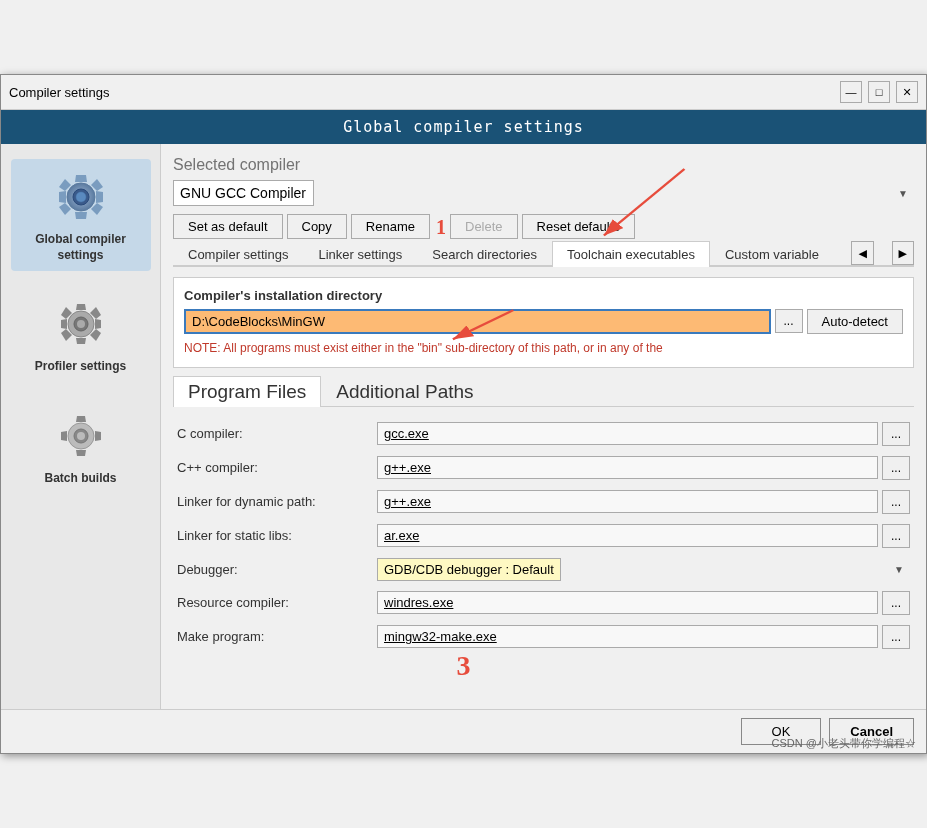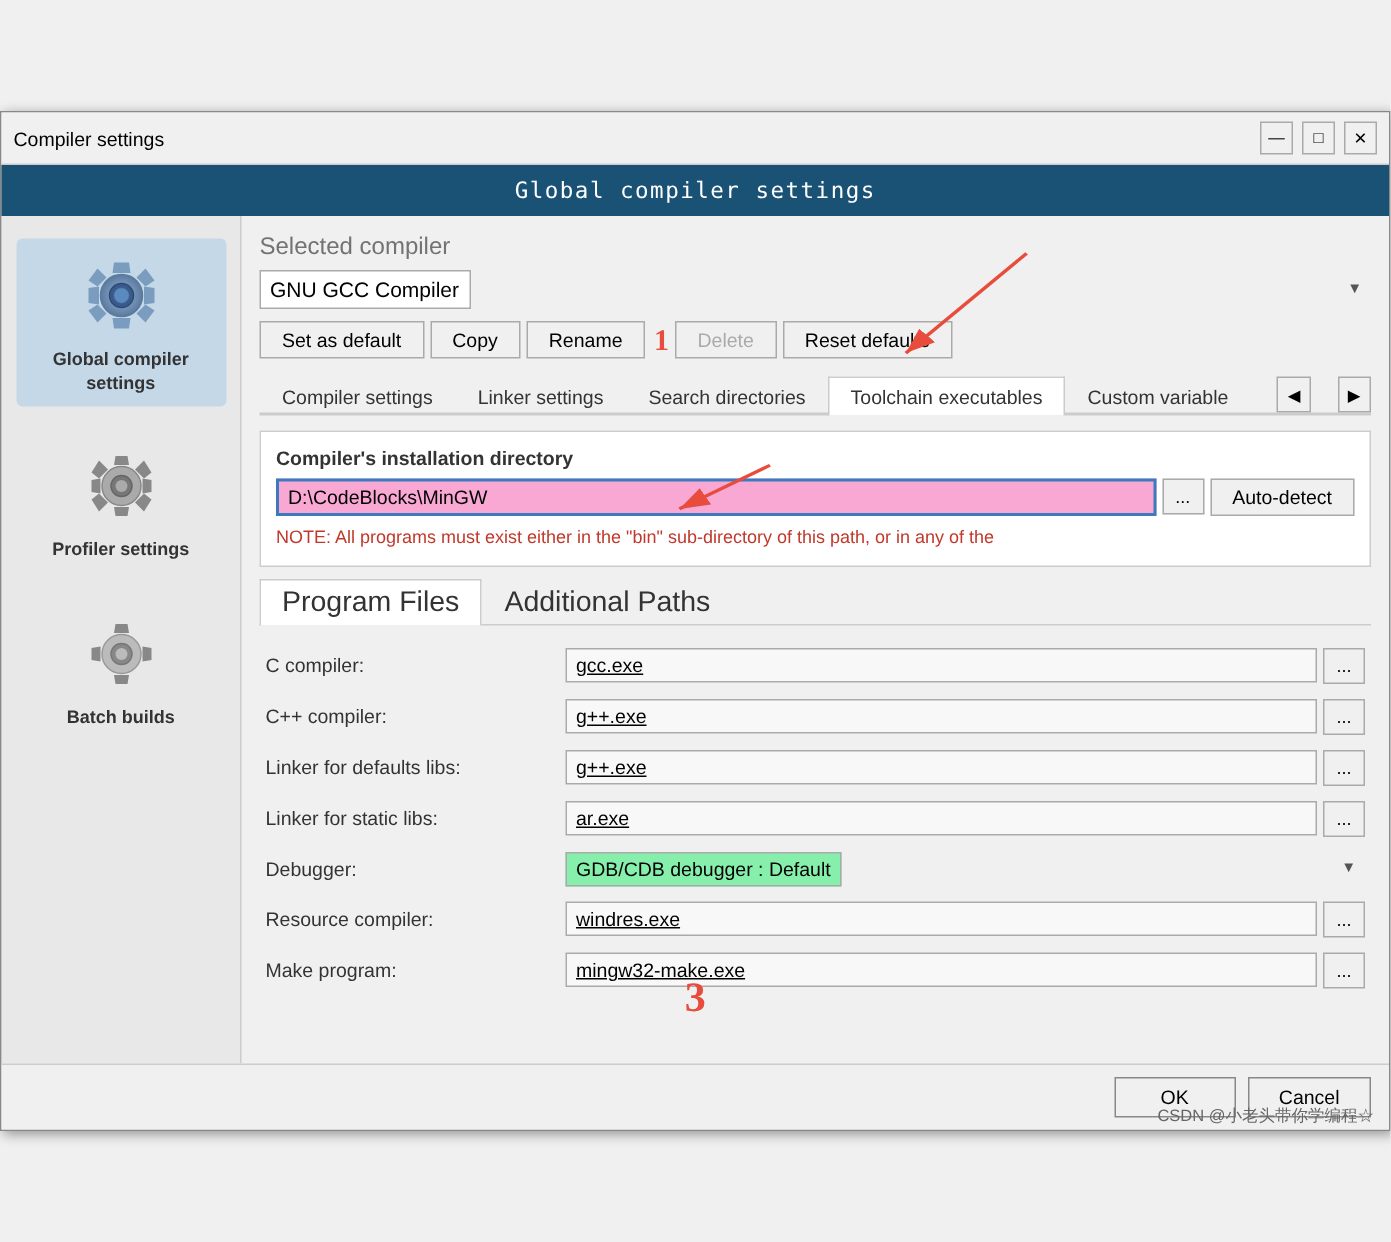--- a/index.html
+++ b/index.html
@@ -158,21 +158,21 @@
       top: 50%;
       transform: translateY(-50%);
       pointer-events: none;
       font-size: 10px;
       color: #555;
     }
 
     .button-row {
       display: flex;
       gap: 4px;
-      margin-bottom: 12px;
+      margin-bottom: 2px;
       align-items: flex-end;
     }
 
     .btn {
       padding: 4px 14px;
       border: 1px solid #aaa;
       background: #f0f0f0;
       font-size: 13px;
       cursor: pointer;
       white-space: nowrap;
@@ -238,21 +238,21 @@
     .install-dir-row {
       display: flex;
       gap: 4px;
       margin-bottom: 6px;
     }
 
     .install-dir-input {
       flex: 1;
       padding: 3px 6px;
       border: 2px solid #3a7abd;
-      background: #f9a8d4;
+      background: #fdba74;
       font-size: 13px;
     }
 
     .note-text {
       font-size: 12px;
       color: #c0392b;
       line-height: 1.4;
     }
 
     
@@ -307,21 +307,21 @@
       border: 1px solid #aaa;
       background: #f8f8f8;
       font-size: 13px;
       text-decoration: underline;
     }
 
     .field-select {
       flex: 1;
       padding: 3px 6px;
       border: 1px solid #aaa;
-      background: #86efac;
+      background: #fef9c3;
       font-size: 13px;
       appearance: none;
       -webkit-appearance: none;
     }
 
     .field-select-wrapper {
       flex: 1;
       position: relative;
     }
 
@@ -357,20 +357,21 @@
       cursor: pointer;
       font-size: 13px;
     }
 
     .bottom-bar-cancel {
       padding: 5px 20px;
       background: #f0f0f0;
       border: 1px solid #888;
       cursor: pointer;
       font-size: 13px;
+      font-weight: bold;
     }
 
     
     .anno-number {
       font-size: 22px;
       font-weight: bold;
       color: #e74c3c;
       font-family: serif;
       display: inline;
     }
@@ -564,21 +565,21 @@
               <td>C++ compiler:</td>
               <td>
                 <div class="field-row">
                   <input class="field-input" type="text" value="g++.exe" style="">
                   <button class="field-ellipsis-btn">...</button>
                 </div>
               </td>
             </tr>
 
             <tr>
-              <td>Linker for defaults libs:</td>
+              <td>Linker for dynamic path:</td>
               <td>
                 <div class="field-row">
                   <input class="field-input" type="text" value="g++.exe" style="">
                   <button class="field-ellipsis-btn">...</button>
                 </div>
               </td>
             </tr>
 
             <tr>
               <td>Linker for static libs:</td>

